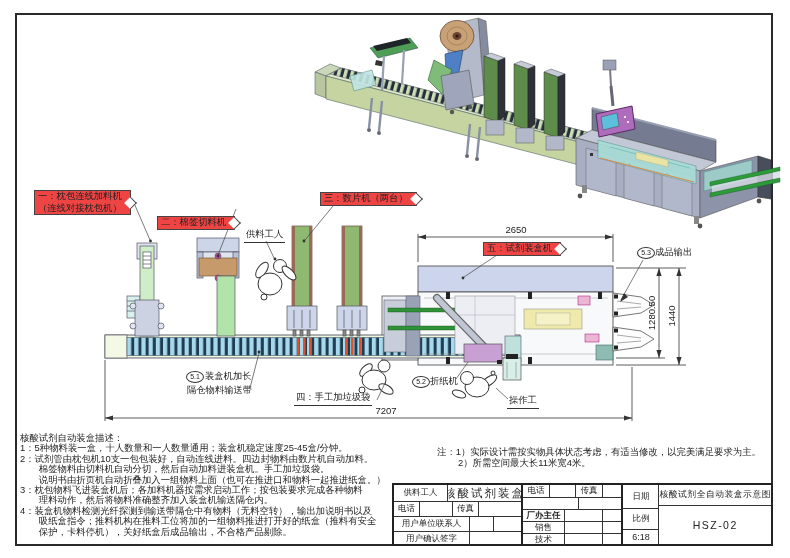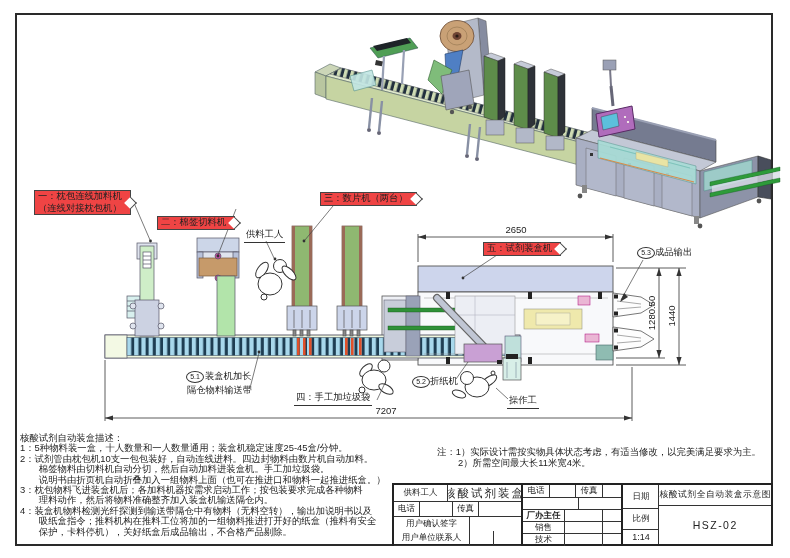--- a/index.html
+++ b/index.html
@@ -387,27 +387,27 @@
       <div class="tb-row" style="height:17px;">
         <div class="tb-cell" style="width:54px;">供料工人</div>
         <div class="tb-cell last val-big" style="flex:1;">核酸试剂装盒</div>
       </div>
       <div class="tb-row" style="height:15px;">
         <div class="tb-cell" style="width:26px;">电话</div>
         <div class="tb-cell" style="width:33px;"></div>
         <div class="tb-cell" style="width:26px;">传真</div>
         <div class="tb-cell last" style="flex:1;"></div>
       </div>
-      <div class="tb-row last" style="height:14px;">
-        <div class="tb-cell" style="width:76px;">用户确认签字</div>
-        <div class="tb-cell last" style="flex:1;"></div>
-      </div>
       <div class="tb-row" style="height:15px;">
         <div class="tb-cell" style="width:76px;">用户单位联系人</div>
         <div class="tb-cell" style="width:24px;"></div>
+        <div class="tb-cell last" style="flex:1;"></div>
+      </div>
+      <div class="tb-row last" style="height:14px;">
+        <div class="tb-cell" style="width:76px;">用户确认签字</div>
         <div class="tb-cell last" style="flex:1;"></div>
       </div>
     </div>
 
     <div class="tb-sec" style="width:121px;">
       <div class="tb-row" style="height:13px;">
         <div class="tb-cell" style="width:27px;">电话</div>
         <div class="tb-cell" style="width:26px;"></div>
         <div class="tb-cell" style="width:27px;">传真</div>
         <div class="tb-cell last" style="flex:1;"></div>
@@ -430,21 +430,21 @@
         <div class="tb-cell" style="width:42px;">技术</div>
         <div class="tb-cell" style="width:38px;"></div>
         <div class="tb-cell last" style="flex:1;"></div>
       </div>
     </div>
 
     <div class="tb-sec" style="flex:1;flex-direction:row;display:flex;">
       <div class="tb-col" style="width:36px;">
         <div class="tb-cell" style="height:24px;border-bottom:1px solid #333;">日期</div>
         <div class="tb-cell" style="height:21px;border-bottom:1px solid #333;">比例</div>
-        <div class="tb-cell scaleval" style="flex:1;">1:14</div>
+        <div class="tb-cell scaleval" style="flex:1;">6:18</div>
       </div>
       <div class="tb-col" style="flex:1;">
         <div class="tb-cell last dtitle" style="height:21px;border-bottom:1px solid #333;">核酸试剂全自动装盒示意图</div>
         <div class="tb-cell last dno" style="flex:1;">HSZ-02</div>
       </div>
     </div>
   </div>
 </div>
 
 </body></html>

